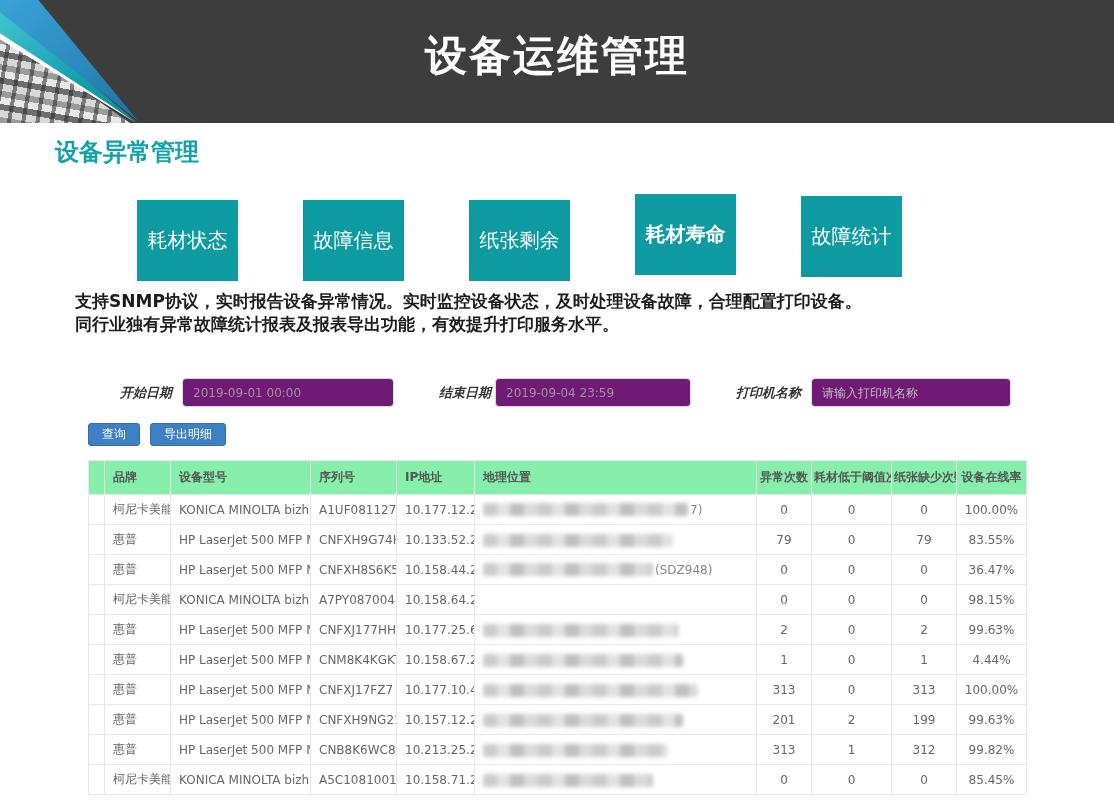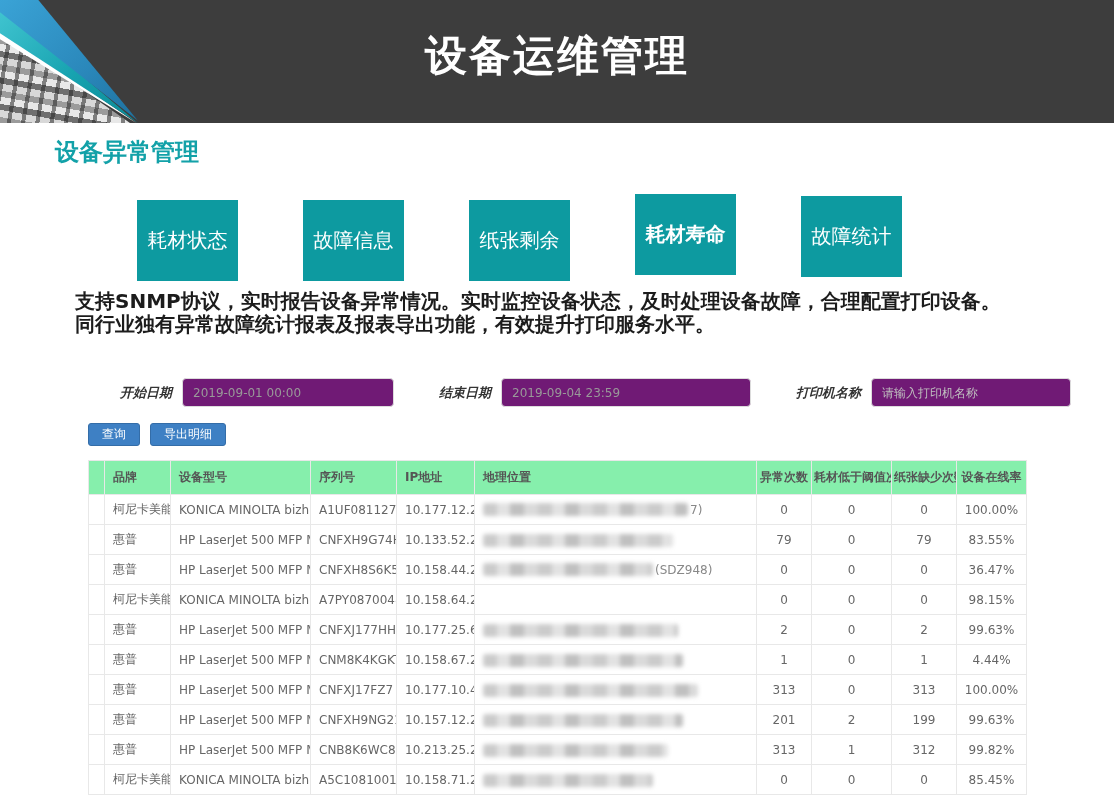--- a/index.html
+++ b/index.html
@@ -28,31 +28,31 @@
   .section-title{margin:13px 0 0 55px;font-size:24px;font-weight:bold;color:#12a1a8;}
   
   .feature-row{display:flex;margin:26px 0 0 137px;gap:65px;height:88px;}
   .feature-btn{width:101px;height:81px;background:var(--teal);color:#fff;
     display:flex;align-items:center;justify-content:center;font-size:20px;
     cursor:pointer;border:none;flex:none;}
   .feature-btn.f1,.feature-btn.f2,.feature-btn.f3{margin-top:6px;}
   .feature-btn.f4{margin-top:0;font-weight:bold;}
   .feature-btn.f5{margin-top:2px;}
   
-  .desc{margin:8px 0 0 75px;font-size:20px;font-weight:bold;color:#1c1c1c;line-height:23px;}
+  .desc{margin:8px 0 0 75px;font-size:17px;font-weight:bold;color:#1c1c1c;line-height:23px;}
   
   .filter-row{display:flex;align-items:center;margin:42px 0 0 120px;font-size:13px;}
   .filter-label{font-weight:bold;color:#333;white-space:nowrap;font-style:italic;}
   .filter-input{height:29px;border:1px solid #dcdcdc;border-radius:4px;
     padding:0 10px;font-size:12px;color:#999;outline:none;background:#701a75;
     font-family:"DejaVu Sans","Liberation Sans",sans-serif;}
   .filter-input::placeholder{color:#bfbfbf;}
   .in-start{width:212px;margin-left:10px;}
   .lbl-end{margin-left:45px;}
-  .in-end{width:250px;margin-left:10px;}
+  .in-end{width:196px;margin-left:4px;}
   .lbl-printer{margin-left:45px;text-align:right;}
   .in-printer{width:200px;margin-left:10px;}
   
   .action-row{margin:16px 0 0 88px;display:flex;gap:10px;}
   .action-btn{background:var(--blue);color:#fff;border:1px solid #346da8;
     border-radius:3px;font-size:12px;padding:2px 13px;cursor:pointer;
     font-family:"DejaVu Sans","Liberation Sans",sans-serif;}
   
   .device-table{margin:14px 0 0 88px;border-collapse:collapse;table-layout:fixed;
     width:938px;font-size:12px;}

